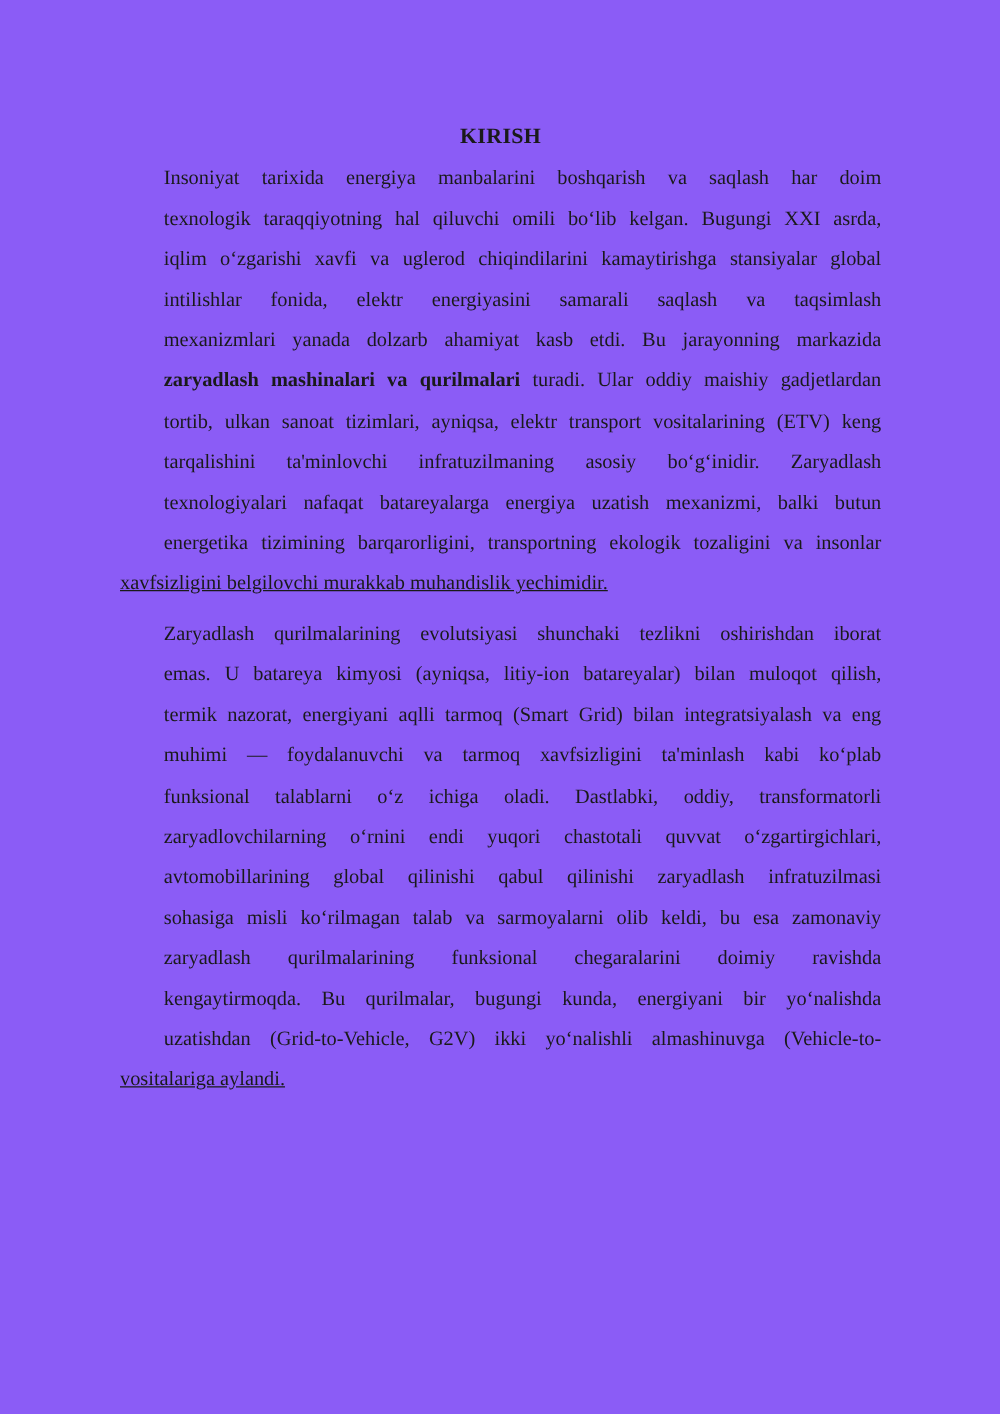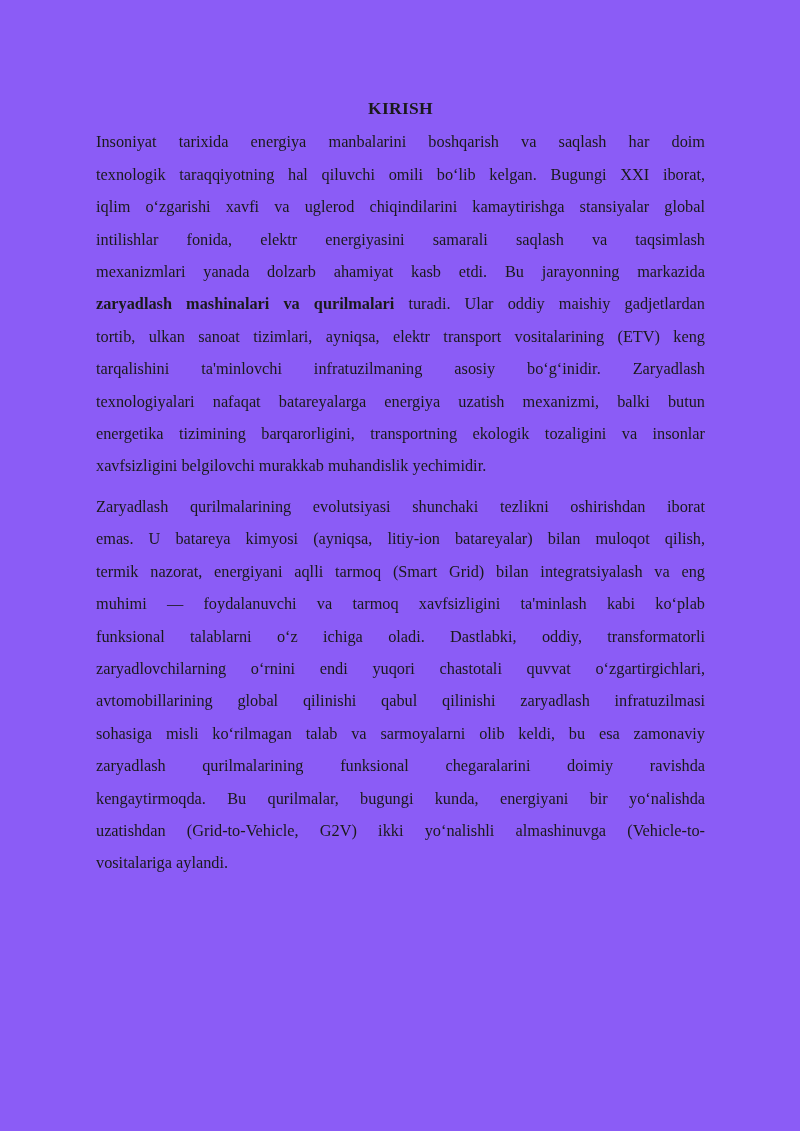--- a/index.html
+++ b/index.html
@@ -35,38 +35,40 @@
   }
   .line {
     font-size: 16.3px;
     line-height: 32.4px;
     text-align: justify;
     text-justify: inter-word;
   }
   
   .line.fill {
     text-align-last: justify;
+    margin-left: 35px;
   }
   .line.last {
     text-align-last: left;
+    text-decoration: underline;
   }
   .bold {
     font-weight: bold;
   }
 </style>
 </head>
 <body>
 
 <div class="page">
   <div class="content">
     <h1 class="doc-title">KIRISH</h1>
     <div>
         <div class="paragraph">
           <div class="line fill"><span>Insoniyat tarixida energiya manbalarini boshqarish va saqlash har doim</span></div>
-          <div class="line fill"><span>texnologik taraqqiyotning hal qiluvchi omili bo‘lib kelgan. Bugungi XXI iborat,</span></div>
+          <div class="line fill"><span>texnologik taraqqiyotning hal qiluvchi omili bo‘lib kelgan. Bugungi XXI asrda,</span></div>
           <div class="line fill"><span>iqlim o‘zgarishi xavfi va uglerod chiqindilarini kamaytirishga stansiyalar global</span></div>
           <div class="line fill"><span>intilishlar fonida, elektr energiyasini samarali saqlash va taqsimlash</span></div>
           <div class="line fill"><span>mexanizmlari yanada dolzarb ahamiyat kasb etdi. Bu jarayonning markazida</span></div>
           <div class="line fill"><span class="bold">zaryadlash mashinalari va qurilmalari</span><span> turadi. Ular oddiy maishiy gadjetlardan</span></div>
           <div class="line fill"><span>tortib, ulkan sanoat tizimlari, ayniqsa, elektr transport vositalarining (ETV) keng</span></div>
           <div class="line fill"><span>tarqalishini ta'minlovchi infratuzilmaning asosiy bo‘g‘inidir. Zaryadlash</span></div>
           <div class="line fill"><span>texnologiyalari nafaqat batareyalarga energiya uzatish mexanizmi, balki butun</span></div>
           <div class="line fill"><span>energetika tizimining barqarorligini, transportning ekologik tozaligini va insonlar</span></div>
           <div class="line last"><span>xavfsizligini belgilovchi murakkab muhandislik yechimidir.</span></div>
         </div>

